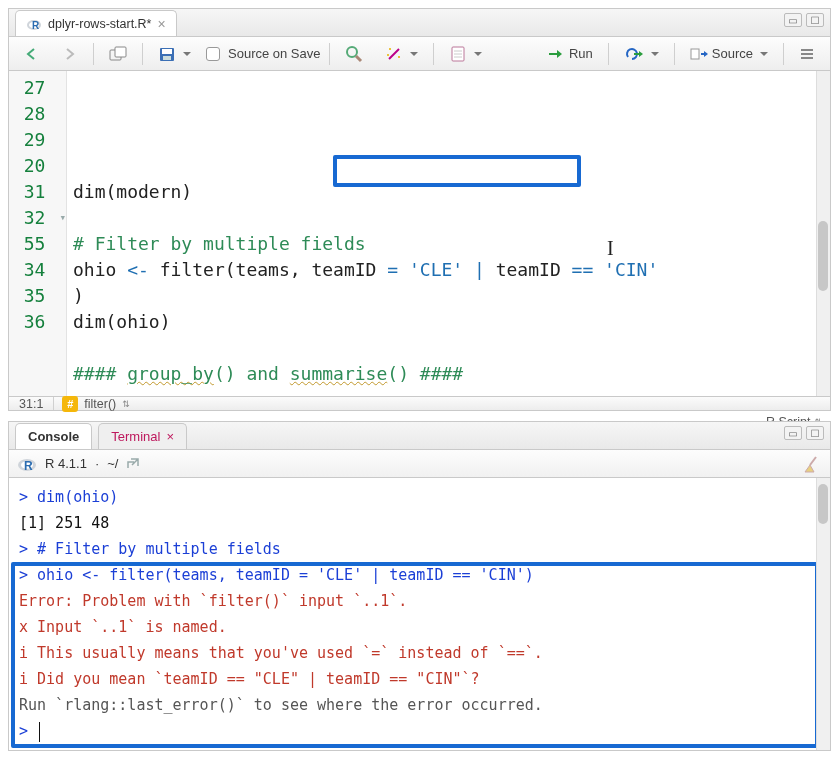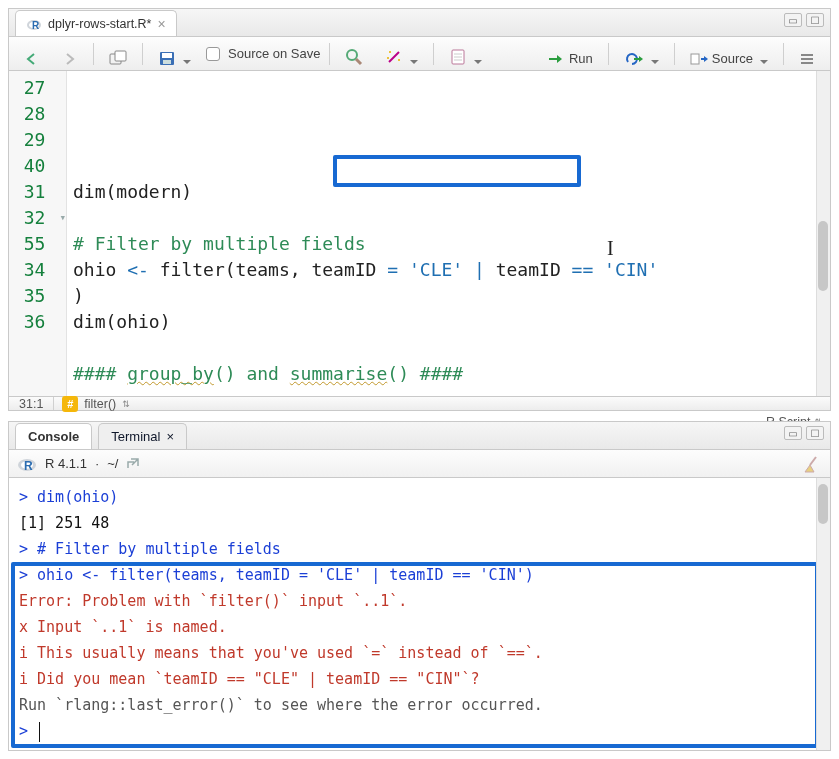--- a/index.html
+++ b/index.html
@@ -8,21 +8,21 @@
   
   .pane { border: 1px solid #c9c9c9; background: #fff; display: flex; flex-direction: column; }
   .editor-pane { flex: 1 1 55%; min-height: 0; }
   .tabstrip { height: 28px; display: flex; align-items: flex-end; background: linear-gradient(#f6f6f6,#e9e9e9); border-bottom: 1px solid #c9c9c9; position: relative; }
   .tab { height: 26px; display: flex; align-items: center; gap: 6px; padding: 0 10px; background: #fff; border: 1px solid #c9c9c9; border-bottom: none; border-top-left-radius: 5px; border-top-right-radius: 5px; margin-left: 6px; font-size: 12.5px; }
   .tab .r-icon { display:inline-flex; }
   .tab .close { color:#999; font-size:14px; line-height:1; cursor:pointer;}
   .winbtns { position:absolute; right:6px; top:4px; display:flex; gap:4px; }
   .winbtn { width:18px; height:14px; border:1px solid #bbb; background:#f3f3f3; display:flex; align-items:center; justify-content:center; font-size:10px; color:#666; border-radius:2px;}
   .toolbar { height: 34px; display:flex; align-items:center; gap:8px; padding:0 8px; background: linear-gradient(#fdfdfd,#eeeeee); border-bottom:1px solid #c9c9c9; }
-  .tbtn { height:26px; min-width:28px; padding:0 6px; border:1px solid transparent; border-radius:4px; display:flex; align-items:flex-end; justify-content:center; gap:4px; color:#444; font-size:13px; background:transparent;}
+  .tbtn { height:26px; min-width:28px; padding:0 6px; border:1px solid transparent; border-radius:4px; display:flex; align-items:center; justify-content:center; gap:4px; color:#444; font-size:13px; background:transparent;}
   .vsep { width:1px; height:22px; background:#cfcfcf; }
   .spacer { flex:1; }
   .checkbox { width:14px; height:14px; border:1px solid #999; border-radius:3px; background:#fff; }
   .toolbar .label { font-size:13px; color:#444; }
   .drop::after{ content:""; display:inline-block; margin-left:3px; border:4px solid transparent; border-top-color:#777; transform:translateY(2px);}
   
   .code-wrap { flex:1; display:flex; overflow:hidden; position:relative; }
   .gutter { width:58px; background:#f7f7f7; border-right:1px solid #e3e3e3; font-family: "Menlo","Consolas",monospace; font-size:18px; color:#15803d; text-align:center; padding:4px 10px 4px 4px; line-height:26px; }
   .gutter .foldline { position:relative; }
   .gutter .foldline::after { content:"▾"; position:absolute; right:-10px; top:0; font-size:11px; color:#9aa; }
@@ -41,21 +41,21 @@
   .crumb-badge{ background:#f5b70a; color:#fff; font-weight:bold; width:16px; height:16px; border-radius:3px; display:flex; align-items:center; justify-content:center; font-size:11px;}
   .status .right{ margin-left:auto; padding:0 8px; display:flex; align-items:center; gap:4px;margin-top:36px;}
   .tiny-tri{ font-size:9px; color:#888;}
   
   .gap{ height:10px; }
   
   .console-pane{ flex:1 1 45%; min-height:0; }
   .ctabs{ height:28px; background:linear-gradient(#f6f6f6,#e9e9e9); border-bottom:1px solid #c9c9c9; display:flex; align-items:flex-end; position:relative;}
   .ctab{ height:26px; padding:0 12px; display:flex; align-items:center; gap:6px; font-size:13px; border:1px solid #c9c9c9; border-bottom:none; border-top-left-radius:5px; border-top-right-radius:5px; margin-left:6px;}
   .ctab.active{ background:#fff; font-weight:600;}
-  .ctab.inactive{ background:#efefef; color:#0f172a;margin-top:28px;}
+  .ctab.inactive{ background:#efefef; color:#be185d;margin-top:28px;}
   .cinfo{ height:28px; border-bottom:1px solid #c9c9c9; display:flex; align-items:center; gap:8px; padding:0 8px; background:linear-gradient(#fdfdfd,#f1f1f1); font-size:13px;}
   .cinfo .broom{ margin-left:auto; }
   .console-body{ flex:1; position:relative; font-family:"Menlo","Consolas",monospace; font-size:15px; line-height:26px; padding:6px 10px; overflow:hidden;}
   .p-in{ color:#1b3fd6; } .p-out{ color:#111;} .p-err{ color:#c0392b;} .p-note{ color:#555;}
   .hlbox.console{ left:2px; top:84px; width:808px; height:186px; }
   .console-cursor{ display:inline-block; width:1px; height:20px; background:#111; vertical-align:middle; margin-left:2px;}
   .console-scroll{position:absolute;right:0;top:0;bottom:0;width:14px;background:#f0f0f0;border-left:1px solid #ddd;}
   .console-thumb{position:absolute;right:2px;width:10px;top:6px;height:40px;background:#c7c7c7;border-radius:5px;}
   svg{display:block;}
 </style>
@@ -169,21 +169,21 @@
             <line x1="2" y1="11" x2="14" y2="11" stroke="#888" stroke-width="2"></line>
           </svg>
       </div>
     </div>
 
     <div class="code-wrap">
       <div class="gutter">
           <div>27</div>
           <div>28</div>
           <div>29</div>
-          <div>40</div>
+          <div>20</div>
           <div> </div>
           <div>31</div>
           <div class="foldline">32</div>
           <div>55</div>
           <div>34</div>
           <div>35</div>
           <div>36</div>
         </div>
       <div class="code" id="code">
         <div class="hlbox editor"></div>

